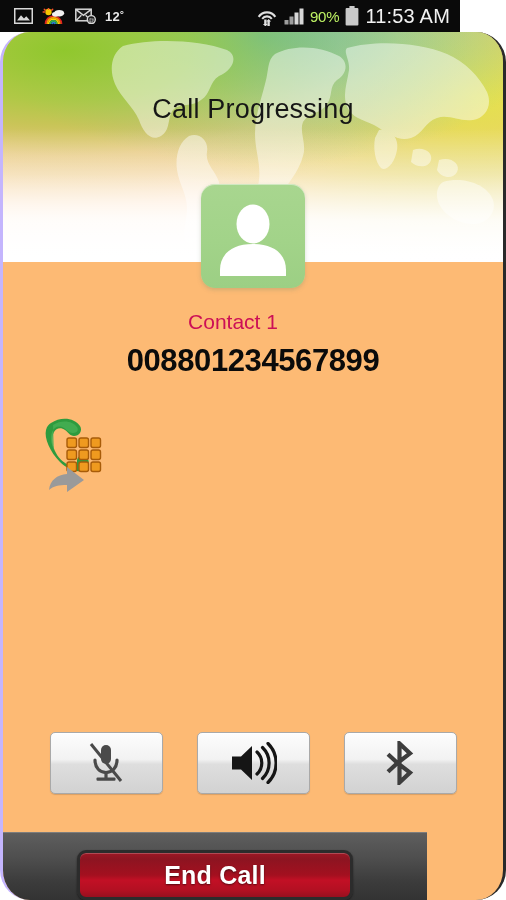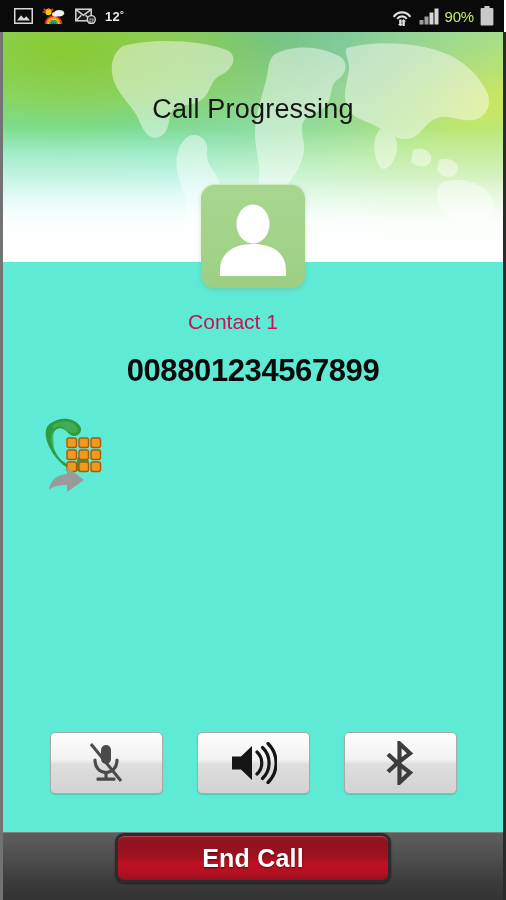--- a/index.html
+++ b/index.html
@@ -6,42 +6,43 @@
   html,body { width:506px; height:900px; background:#000; }
   body { font-family:"Liberation Sans", sans-serif; -webkit-font-smoothing:antialiased; }
 
   #screen {
     position:relative; width:506px; height:900px; overflow:hidden;
     background:#fff;
   }
 
   
   #statusbar {
-    position:absolute; left:0; top:0; width:504px; height:32px;
+    position:absolute; left:0; top:0; width:460px; height:32px;
     background:#0a0a0a;
     display:flex; align-items:center;
   }
   #status-left { display:flex; align-items:center; gap:9px; padding-left:14px; }
   #status-right { display:flex; align-items:center; gap:6px; margin-left:auto; padding-right:10px; }
 
   .sb-icon { display:block; }
 
   .temp-text {
     color:#e8e8e8; font-size:13px; font-weight:bold; letter-spacing:0.3px;
     position:relative;
   }
   .battery-pct { color:#bef264; font-size:15px; letter-spacing:-0.2px; }
   .clock-text { color:#f2f2f2; font-size:20px; letter-spacing:0.2px; font-weight:400; }
 
   
   #app {
     position:absolute; left:0; top:32px; width:506px; height:868px;
-    border-left:3px solid #737373; border-right:3px solid #2a2a2a;
-    background:#5eead4;
+    border-left:3px solid #c4b5fd; border-right:3px solid #2a2a2a;
+    background:#fdba74;
     overflow:hidden;
+    border-radius:30px;
   }
 
   
   #header-bg {
     position:absolute; left:0; top:0; width:500px; height:230px;
     overflow:hidden;
   }
   #header-bg .grad {
     position:absolute; inset:0;
     background:
@@ -71,21 +72,21 @@
     box-shadow:0 2px 4px rgba(120,140,110,0.30), inset 0 1px 0 rgba(255,255,255,0.45);
   }
   #avatar svg { position:absolute; left:0; top:0; width:104px; height:104px; }
 
   
   #contact-name {
     position:absolute; left:0; top:278px; width:460px; text-align:center;
     font-size:21px; color:#cc0f56; font-weight:400;
   }
   #contact-number {
-    position:absolute; left:0; top:321px; width:500px; text-align:center;
+    position:absolute; left:0; top:311px; width:500px; text-align:center;
     font-size:31px; color:#0b0b0b; font-weight:bold; letter-spacing:-0.4px;
   }
 
   
   #dialpad-icon {
     position:absolute; left:38px; top:382px; width:70px; height:80px;
     cursor:pointer;
   }
   #dialpad-icon svg { display:block; }
 
@@ -99,24 +100,24 @@
     border:1px solid #a9a9a9;
     background:linear-gradient(to bottom,#fdfdfd 0%, #f2f2f2 44%, #dedede 52%, #d2d2d2 100%);
     box-shadow:0 1px 1px rgba(0,0,0,0.14), inset 0 1px 0 rgba(255,255,255,0.9);
     display:flex; align-items:center; justify-content:center;
     cursor:pointer;
   }
   .ctrl-btn svg { display:block; }
 
   
   #bottom-bar {
-    position:absolute; left:0; bottom:0; width:500px; height:68px;
+    position:absolute; left:0; bottom:0; width:424px; height:68px;
     background:linear-gradient(to bottom,#5e5e5e 0%, #4e4e4e 38%, #3b3b3b 74%, #333333 100%);
     border-top:1px solid #7d7d7d;
-    display:flex; align-items:flex-start; justify-content:center;
+    display:flex; align-items:flex-end; justify-content:center;
   }
   #end-call-btn {
     width:276px; height:50px; border-radius:9px;
     border:3px solid #2c2c2c;
     background:linear-gradient(to bottom,#9d1724 0%, #8d1421 14%, #a3101f 50%, #c21025 62%, #b21022 85%, #97101f 100%);
     box-shadow:inset 0 1px 0 rgba(255,255,255,0.22), 0 1px 2px rgba(0,0,0,0.5);
     display:flex; align-items:center; justify-content:center;
     cursor:pointer;
   }
   #end-call-label {
@@ -198,20 +199,21 @@
 
       <span class="battery-pct">90%</span>
 
       <span>
         <svg class="sb-icon" width="14" height="20" viewBox="0 0 14 20">
           <rect x="4.4" y="0" width="5.2" height="2.2" fill="#c9c9c9"></rect>
           <rect x="0.6" y="2" width="12.8" height="17.5" rx="1" fill="#c9c9c9"></rect>
         </svg>
       </span>
 
+      <span class="clock-text">11:53 AM</span>
     </div>
   </div>
 
   <div id="app">
 
     <div id="header-bg">
       <div class="grad"></div>
       <svg class="map" viewBox="0 0 500 230" preserveAspectRatio="none">
         <g fill="#ffffff" opacity="0.46">
 

